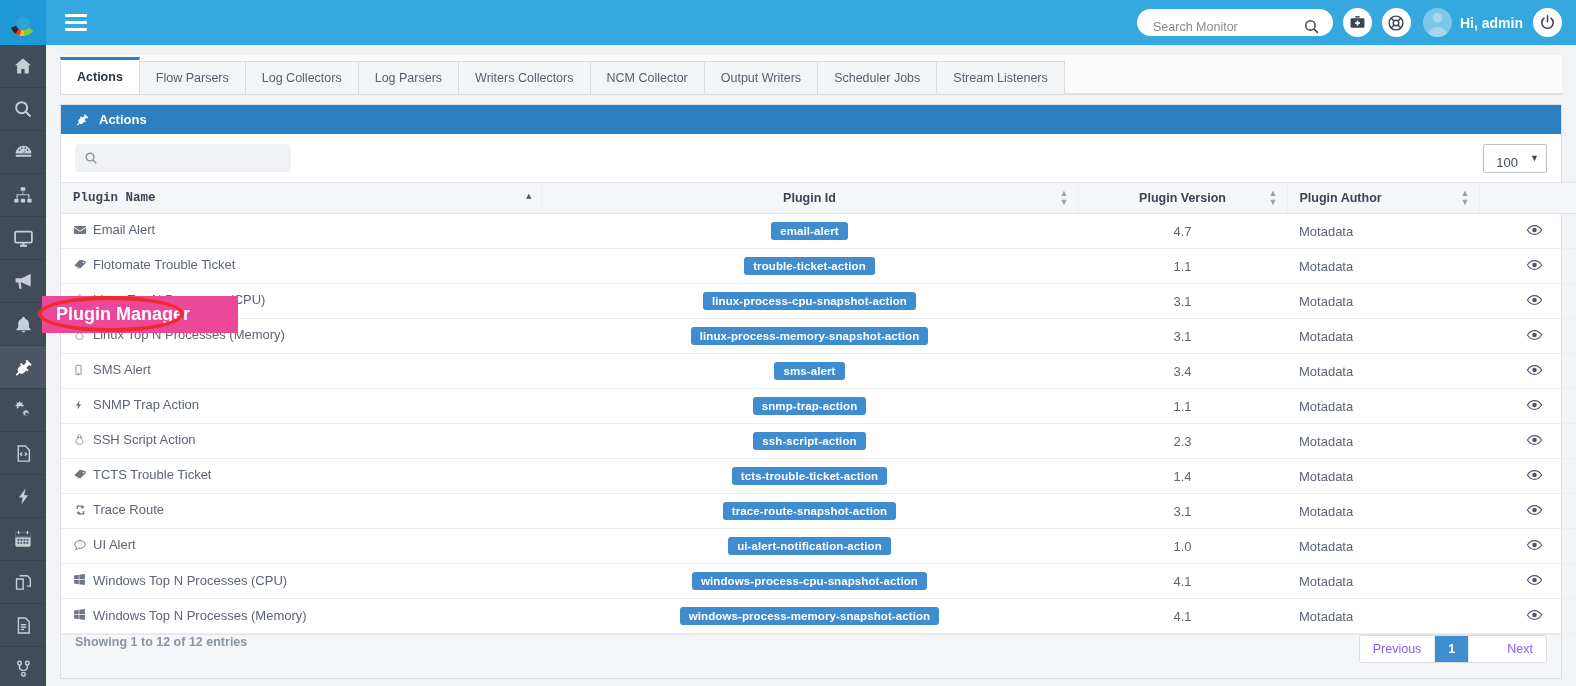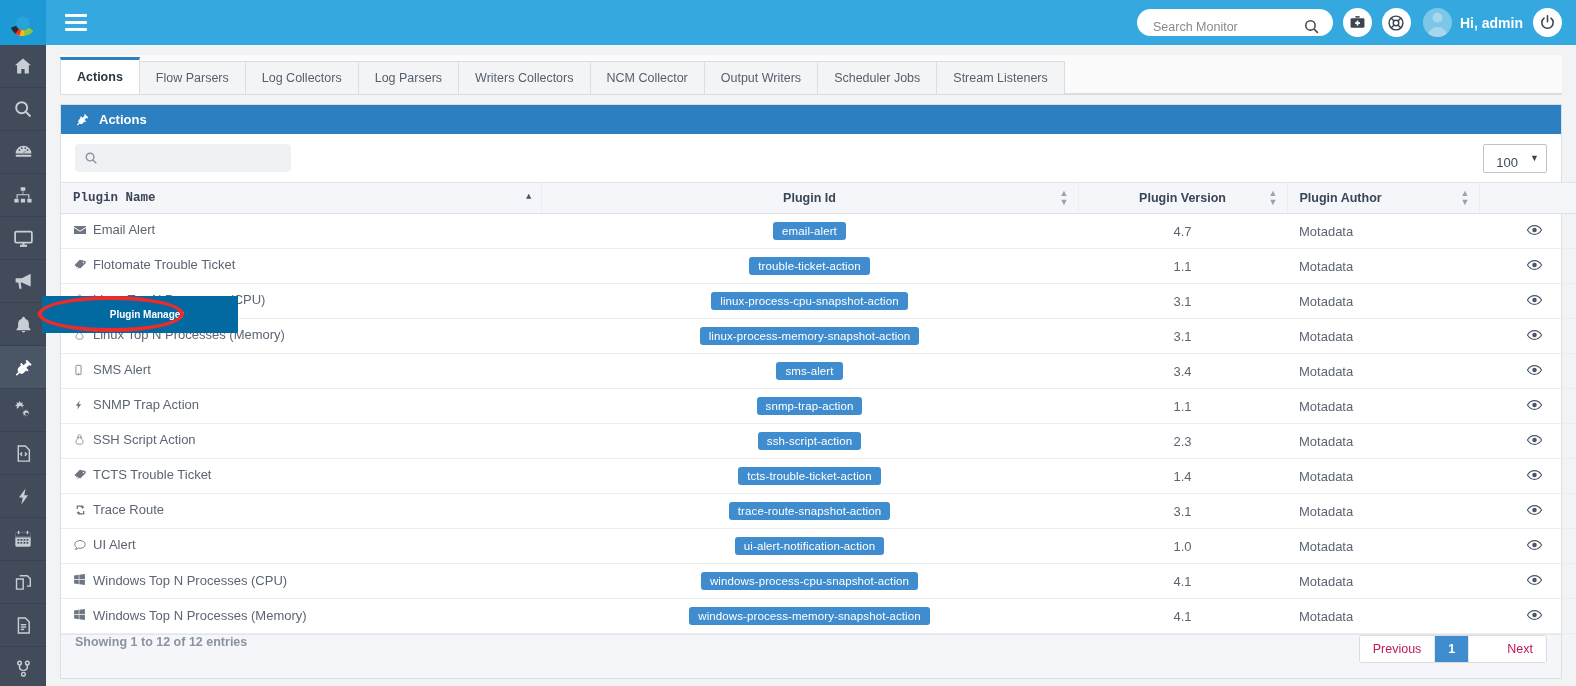--- a/index.html
+++ b/index.html
@@ -188,53 +188,52 @@
   }
   td.t-name { text-align: left; color: #5e6774; }
   td.t-id   { text-align: center; }
   td.t-ver  { text-align: center; }
   td.t-auth { text-align: left; }
   td.t-act  { text-align: center; }
   .row-ico { display: inline-block; width: 17px; color: #6e7684; margin-right: 3px; vertical-align: middle; }
   .badge {
     display: inline-block;
     background: #3f8dcf; color: #ffffff;
-    font-size: 11.5px; font-weight: normal;
+    font-size: 11.5px; font-weight: bold;
     padding: 3px 9px; border-radius: 3px;
     letter-spacing: 0.1px;
   }
   .eye { color: #4b5566; cursor: pointer; }
 
   .panel-foot {
     height: 44px; background: #f4f6f9;
     border-top: 1px solid #e4e6ea;
     display: flex; align-items: flex-start; justify-content: space-between;
     padding: 0 14px;
   }
   .foot-info { font-size: 12.5px; color: #8b93a0; font-weight: bold; }
   .pager { display: flex; border: 1px solid #dadce0; border-radius: 3px; overflow: hidden; background: #fff; }
   .pg {
     padding: 0 13px; height: 26px; display: flex; align-items: center;
-    font-size: 12.5px; color: #be185d; background: #ffffff;
+    font-size: 12.5px; color: #8b5cf6; background: #ffffff;
     border-right: 1px solid #e4e6ea; cursor: pointer;
   }
   .pg:last-child { border-right: none; padding-left: 38px; }
   .pg.active { background: #3f8dcf; color: #ffffff; font-weight: bold; }
 
   
   .tooltip {
     position: absolute;
     left: 42px; top: 296px;
     width: 196px; height: 37px;
-    background: #0369a1;
+    background: #ec4899;
     display: flex; align-items: center;
     padding-left: 14px;
-    color: #ffffff; font-size: 10px; font-weight: bold;
+    color: #ffffff; font-size: 18px; font-weight: bold;
     z-index: 50;
-    justify-content: center;
   }
   .tt-arrow {
     position: absolute; left: 36px; top: 306px;
     width: 0; height: 0;
     border-top: 8px solid transparent;
     border-bottom: 8px solid transparent;
     border-right: 8px solid #4a5360;
     z-index: 50;
   }
   .annot-ellipse {

